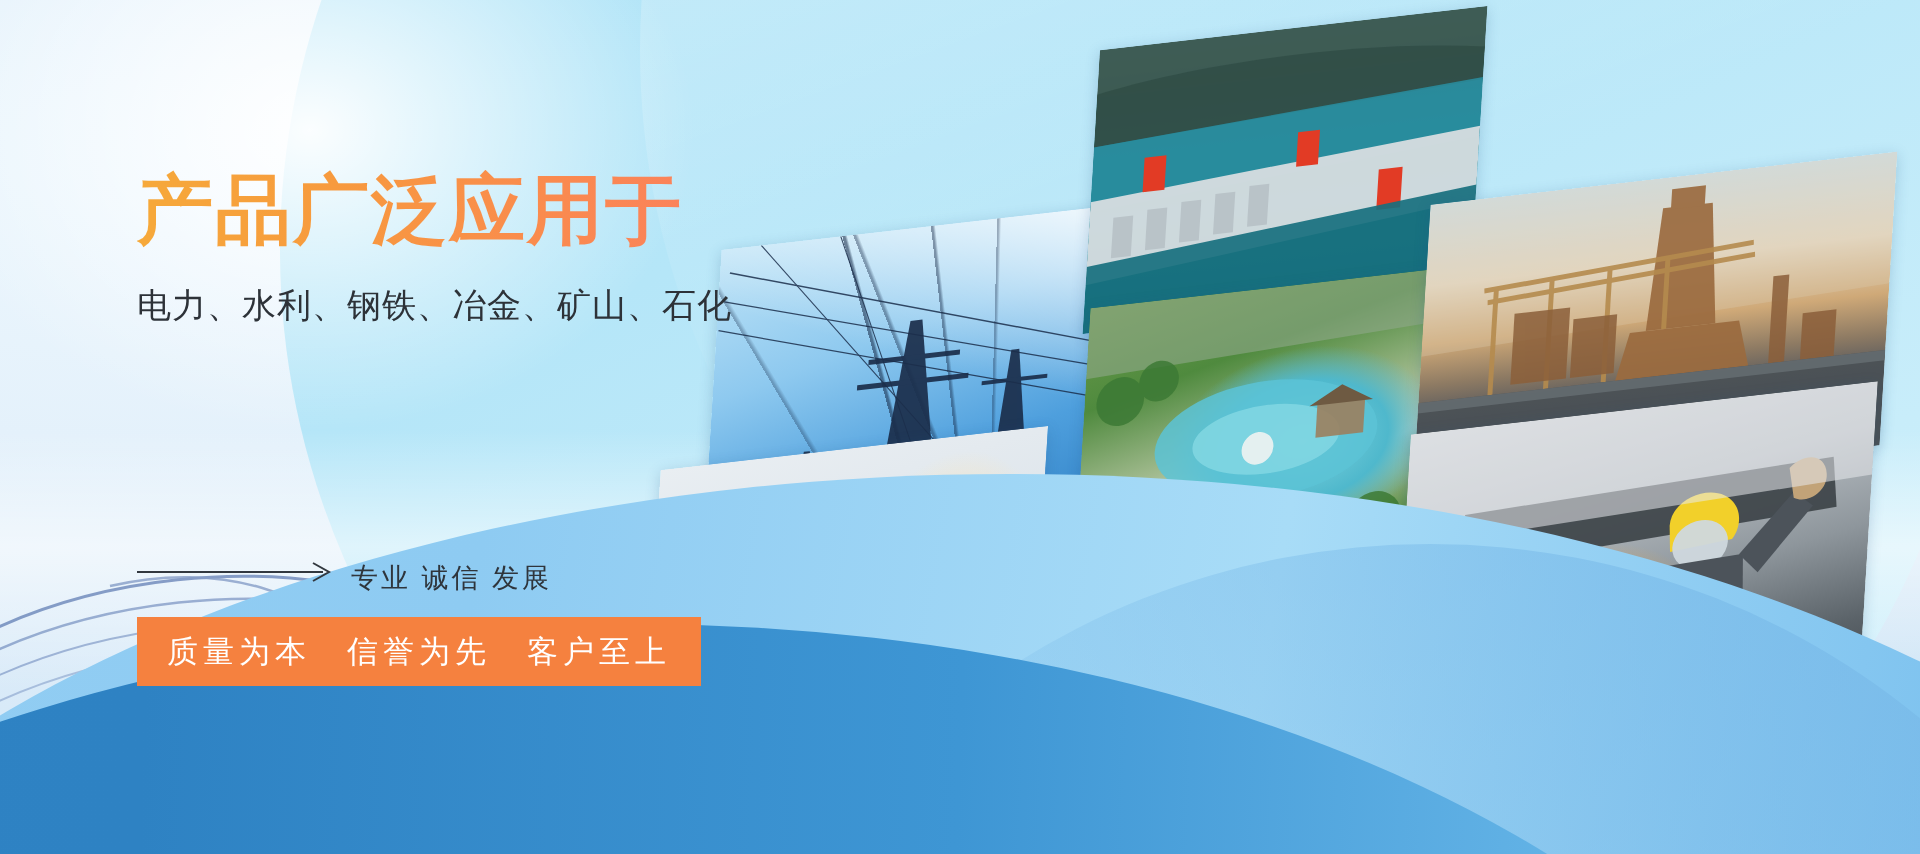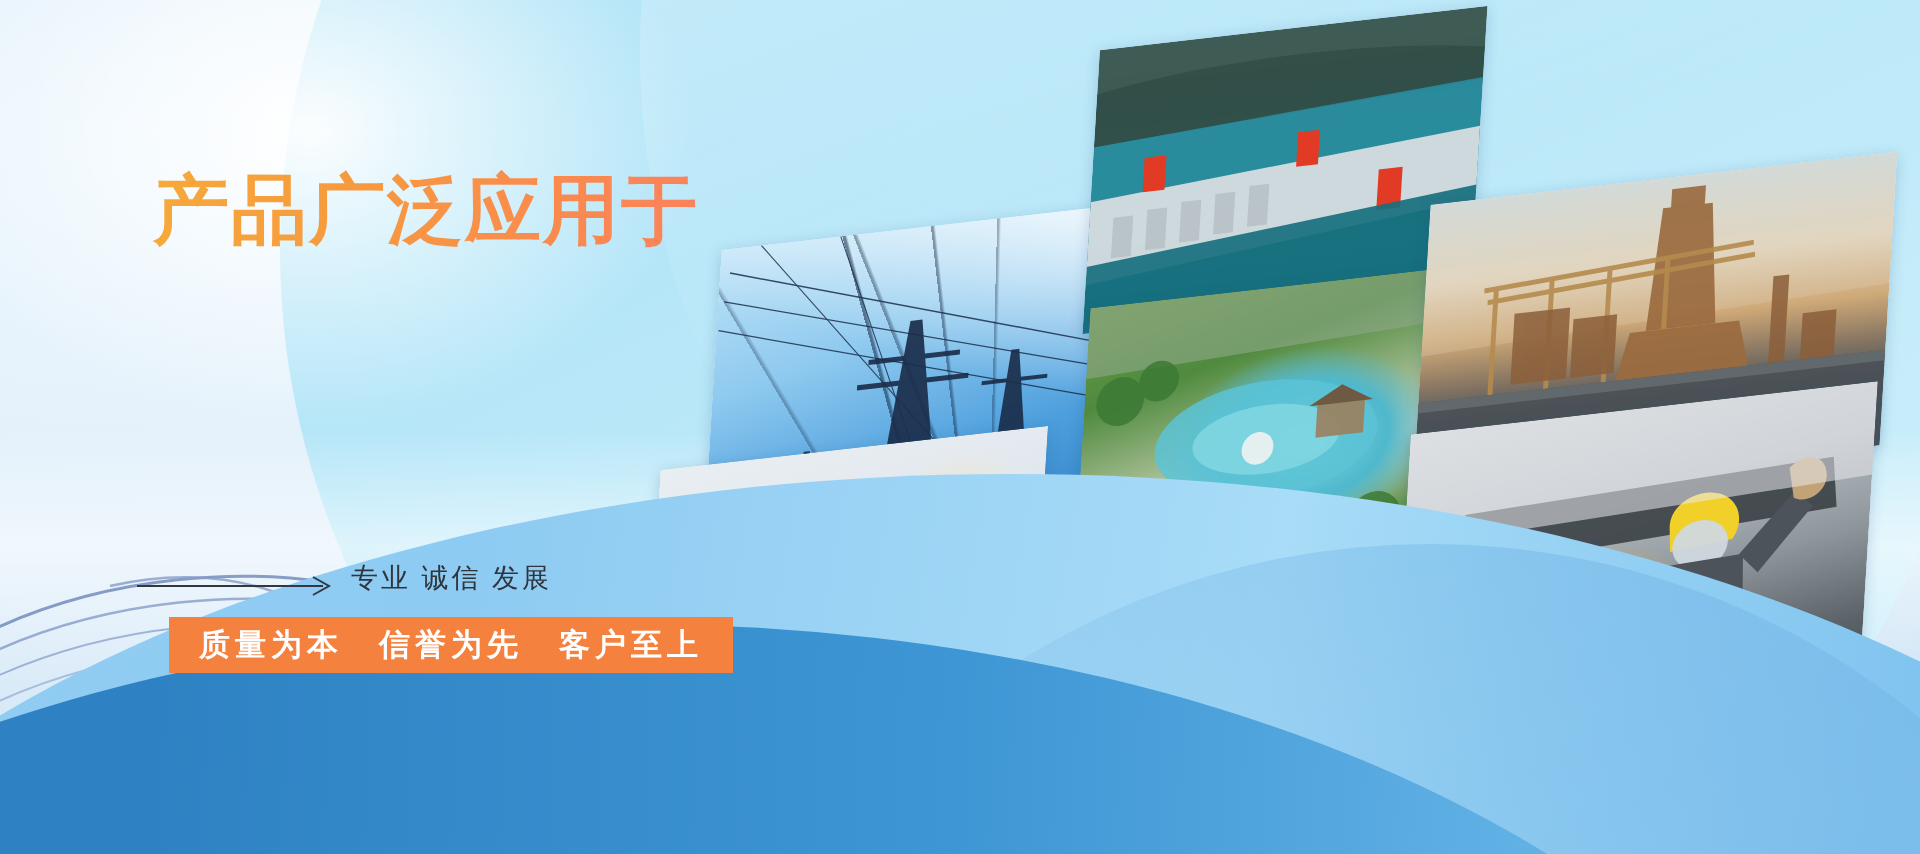--- a/index.html
+++ b/index.html
@@ -99,49 +99,47 @@
   
   .copy{ position:absolute; left:137px; top:170px; width:760px; }
 
   .headline{
     font-size:76px; font-weight:bold; line-height:1.06;
     letter-spacing:2px;
     background:linear-gradient(90deg,#f6a93a 0%,#f79a3e 26%,#fa8a4f 55%,#fb7f60 80%,#fb7c63 100%);
     -webkit-background-clip:text; background-clip:text;
     -webkit-text-fill-color:transparent; color:transparent;
     white-space:nowrap;
-    margin-left:16px;
   }
 
   .subline{
     margin-top:28px;
     font-size:34px; line-height:1.55; font-weight:500;
     color:#2d3238; letter-spacing:1px;
   }
   .subline div{ white-space:nowrap; }
 
   
   .motto-row{
     position:absolute; left:137px; top:560px;
-    display:flex; align-items:flex-end; gap:14px;
+    display:flex; align-items:flex-start; gap:14px;
   }
   .arrow{ display:block; }
   .motto{
     font-size:27px; color:#2f353c; letter-spacing:3px; white-space:nowrap;
   }
 
   
   .slogan{
     position:absolute; left:137px; top:617px;
-    height:56px; padding:0 30px;
+    height:69px; padding:0 30px;
     display:flex; align-items:center;
     background:#f5813f;
-    color:#ffffff; font-size:31px; font-weight:bold; letter-spacing:5px;
+    color:#ffffff; font-size:31px; font-weight:normal; letter-spacing:5px;
     white-space:nowrap;
-    margin-left:32px;
   }
 
   
   .collage{ position:absolute; left:760px; top:40px; width:1160px; height:650px; }
 
   .photo{
     position:absolute;
     overflow:hidden;
     box-shadow:0 3px 14px rgba(30,80,130,.22);
   }
@@ -435,20 +433,21 @@
 
   </div>
 
   <div class="wave-light"></div>
   <div class="wave-right-sheen"></div>
   <div class="wave-dark"></div>
 
   <div class="copy">
     <div class="headline">产品广泛应用于</div>
     <div class="subline">
+      <div>电力、水利、钢铁、冶金、矿山、石化</div>
     </div>
   </div>
 
   <div class="motto-row">
     <svg class="arrow" width="200" height="22" viewBox="0 0 200 22">
       <path d="M0 12 L186 12" stroke="#32383f" stroke-width="2" fill="none"></path>
       <path d="M176 3 L192 12 L176 21" stroke="#32383f" stroke-width="2" fill="none"></path>
     </svg>
     <div class="motto">专业  诚信  发展</div>
   </div>

